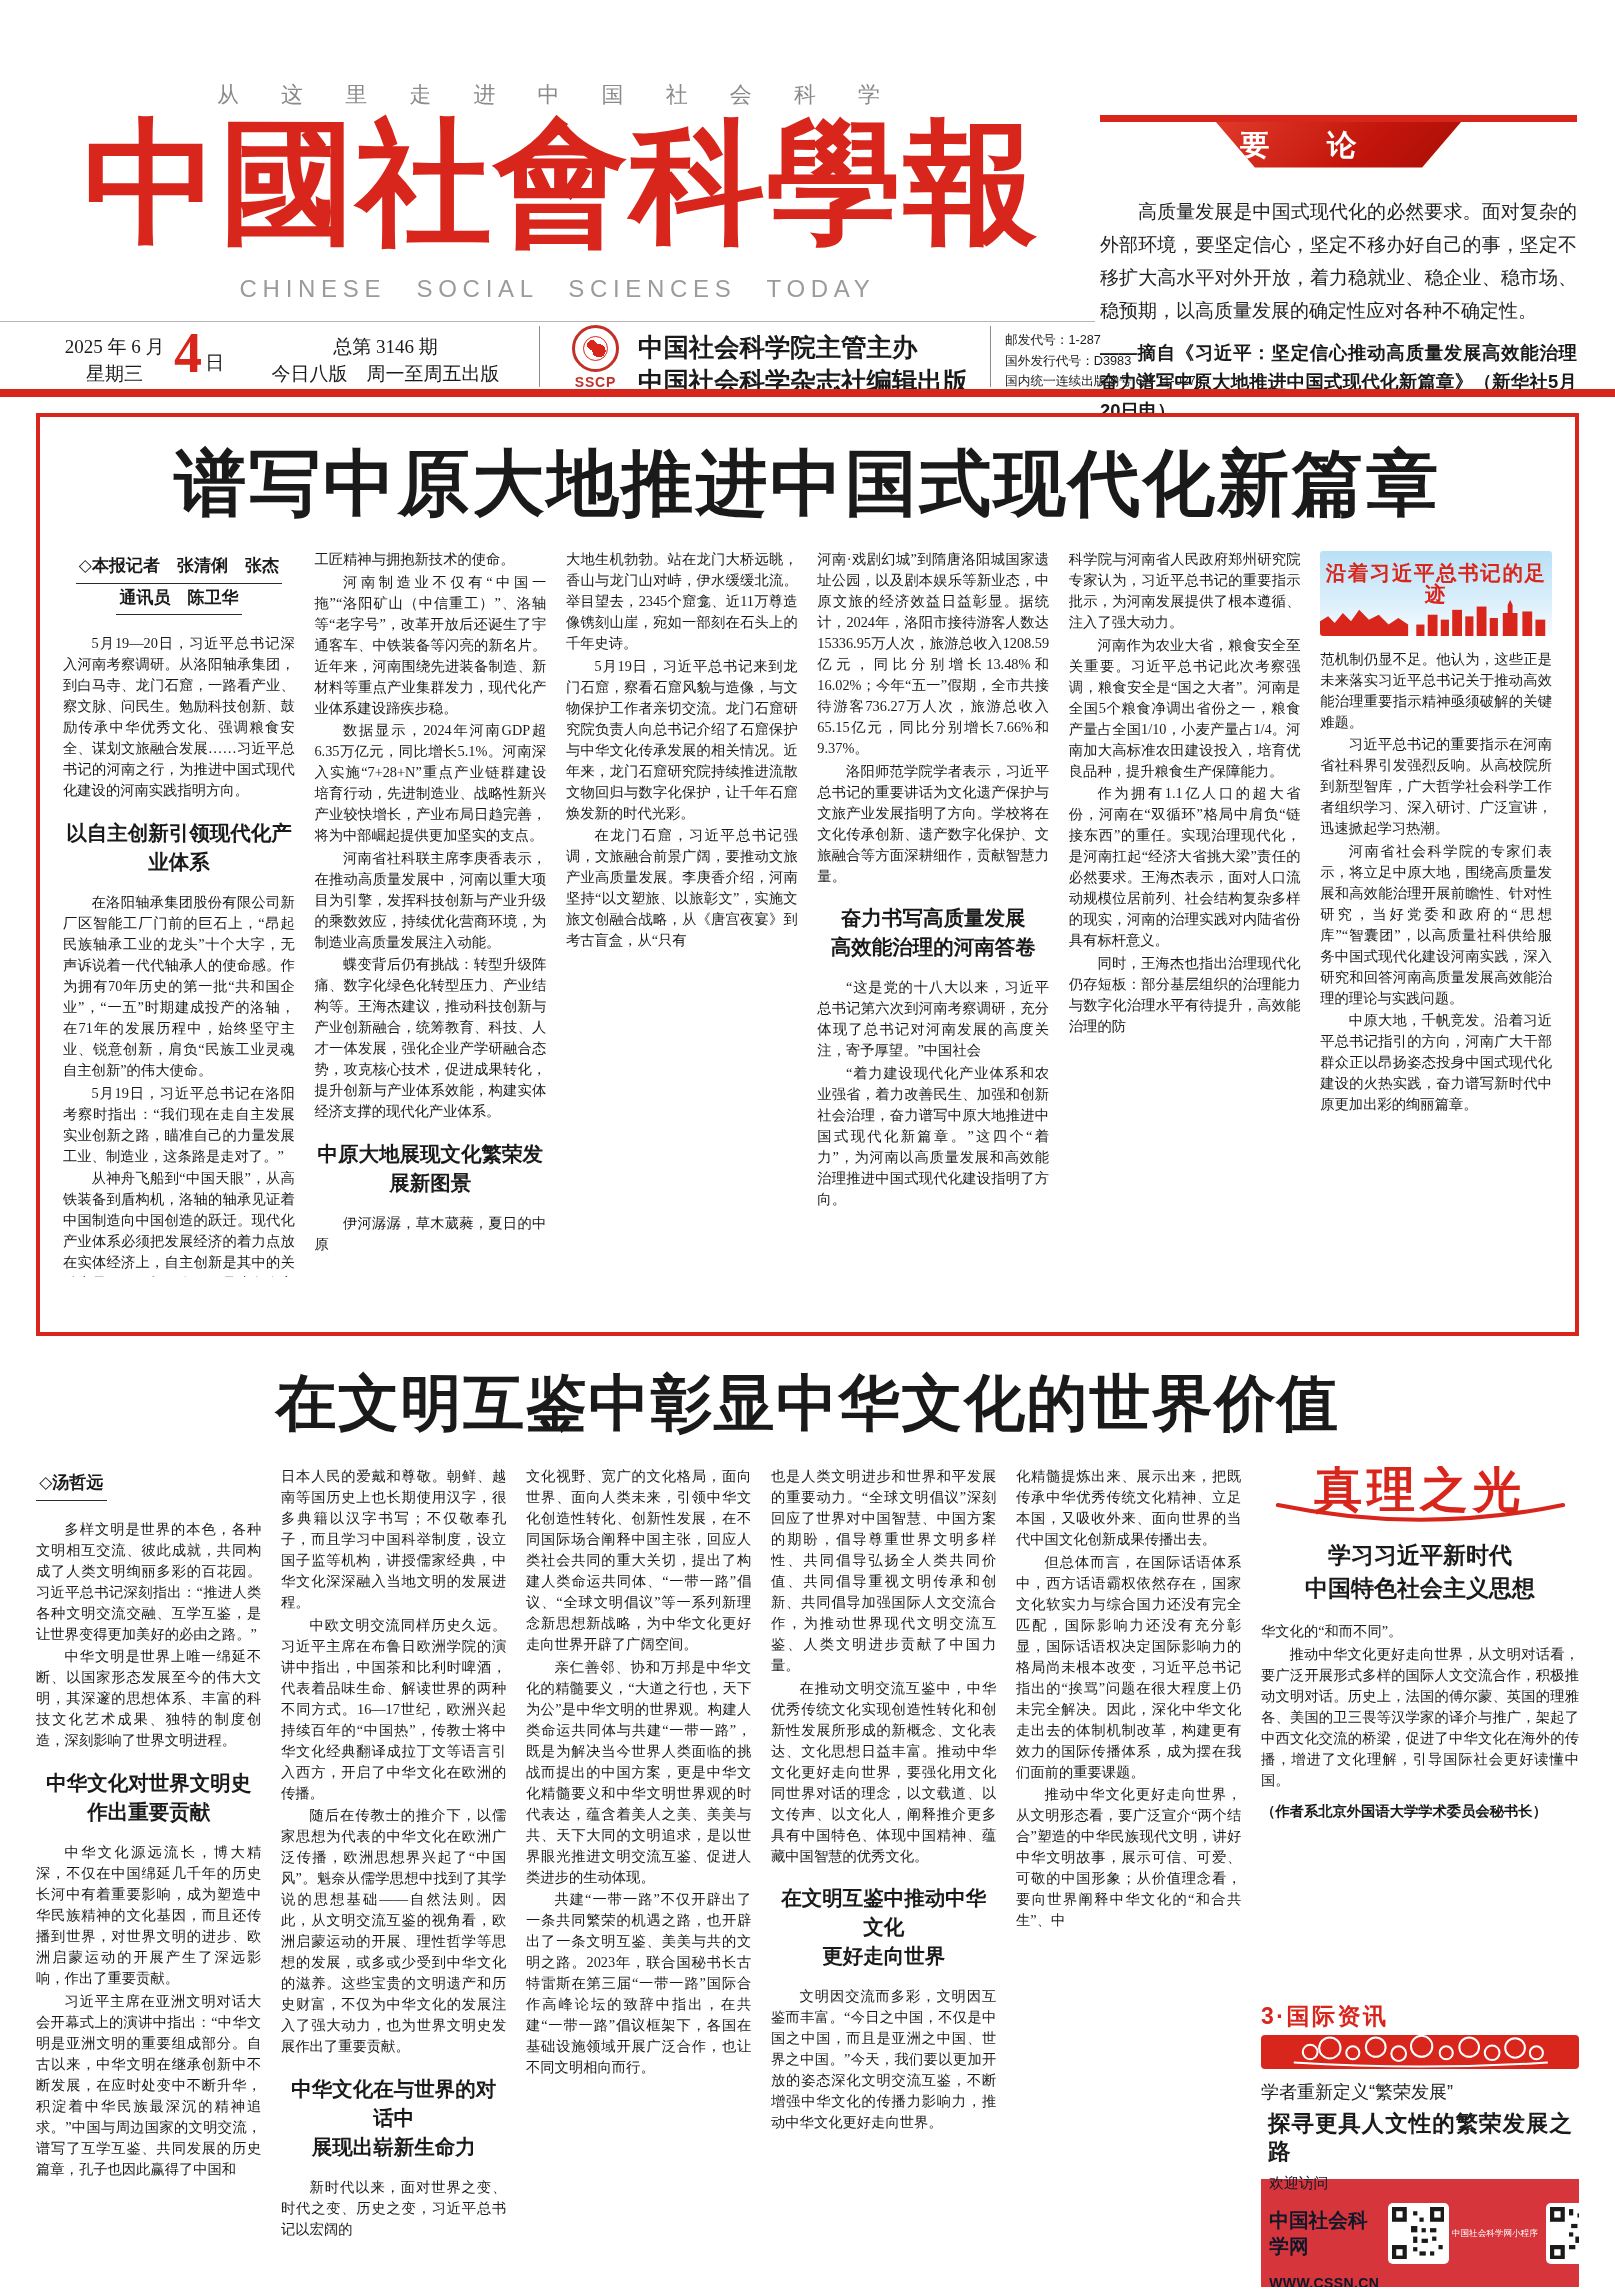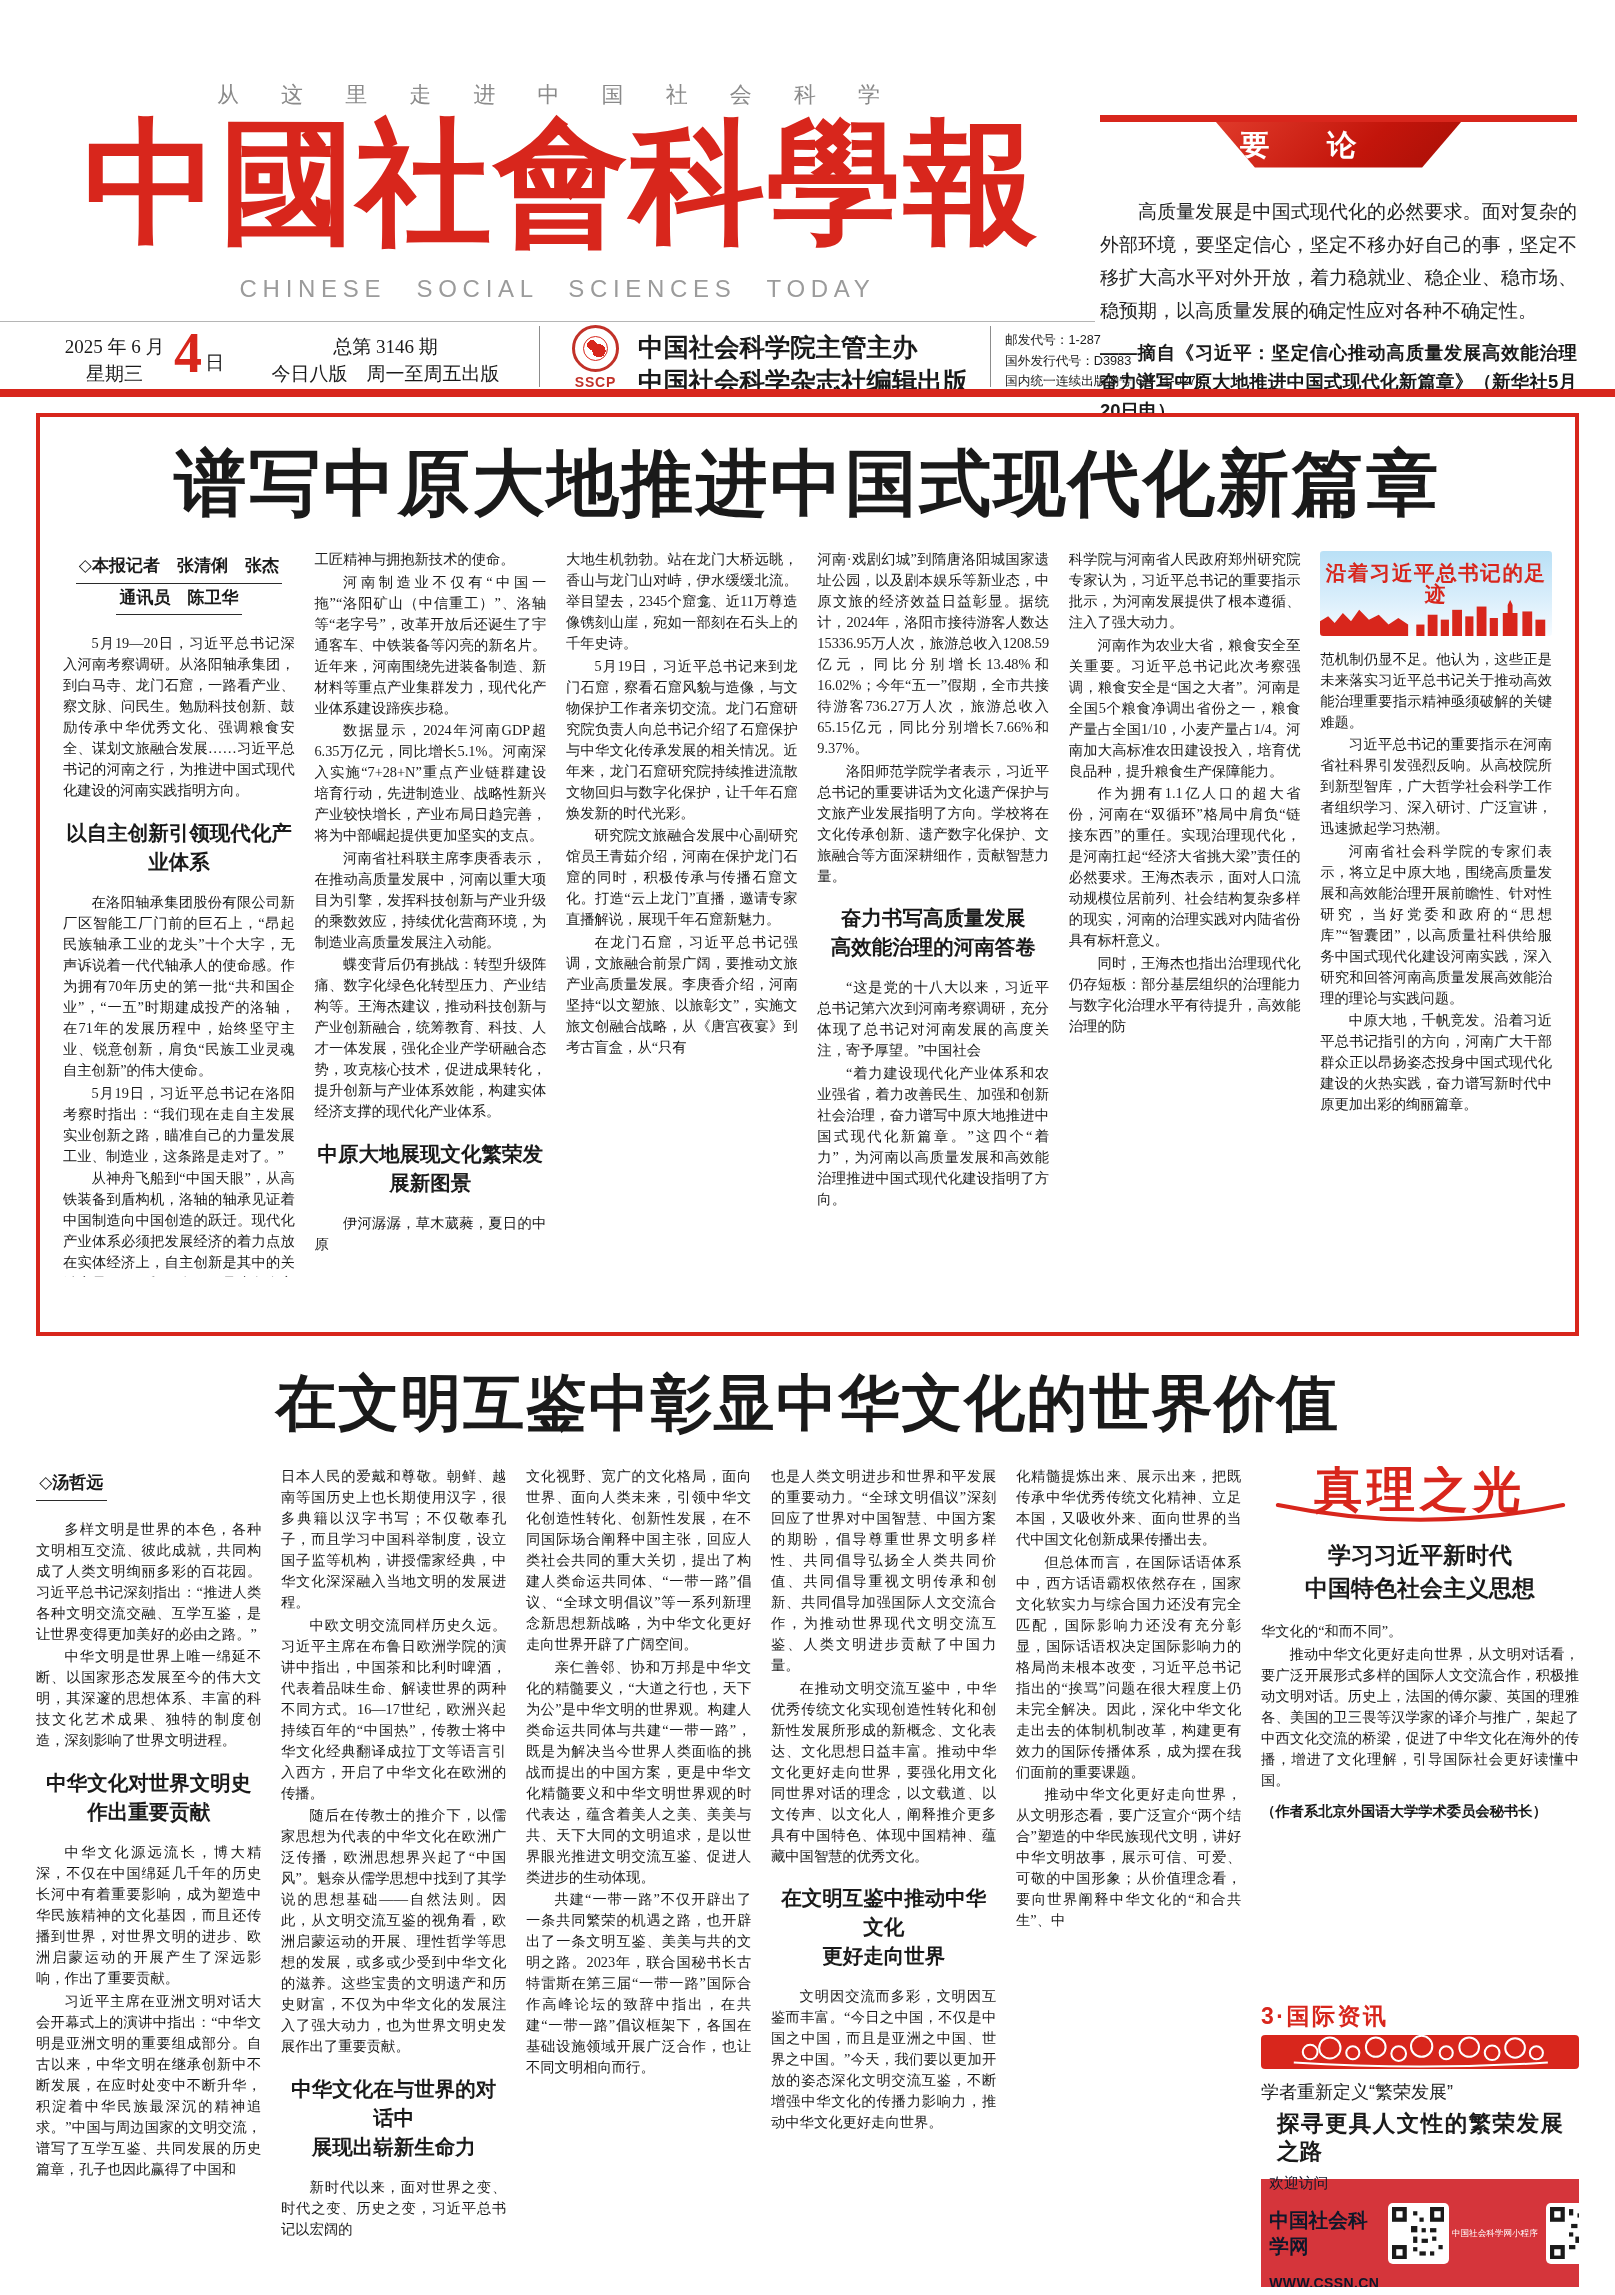--- a/index.html
+++ b/index.html
@@ -96,21 +96,21 @@
   .attribution{font-weight:bold;text-align:justify;font-size:14.3px;line-height:21px;margin-top:8.2px;
       font-family:"Liberation Sans","DejaVu Sans",sans-serif;}
 
   
   .intl-box{margin-top:auto;}
   .intl-label{color:#d8261c;font-weight:900;font-size:23px;letter-spacing:2.5px;margin:6.6px 0 8.2px;
       font-family:"Liberation Sans","DejaVu Sans",sans-serif;}
   .cloud-strip{height:34px;background:#d8261c;border-radius:4.1px;position:relative;overflow:hidden;}
   .intl-kicker{font-size:18px;margin:13px 0 6.6px;color:#222;
       font-family:"Liberation Sans","DejaVu Sans",sans-serif;}
-  .intl-headline{font-size:22.5px;font-weight:900;line-height:1.25;margin:0 16px 13px;
+  .intl-headline{font-size:22.5px;font-weight:900;line-height:1.25;margin:0 7px 13px;
       font-family:"Liberation Sans","DejaVu Sans",sans-serif;}
   .cssn-banner{background:#d5353b;height:108px;display:flex;align-items:center;padding:0 8.2px;gap:8.2px;}
   .cssn-text{color:#0f172a;text-align:left;flex:0 0 84px;line-height:1.3;
       font-family:"Liberation Sans","DejaVu Sans",sans-serif;}
   .cssn-welcome{font-size:14.8px;}
   .cssn-name{font-size:19.7px;font-weight:900;margin:15px 0;}
   .cssn-url{font-size:14px;font-weight:900;letter-spacing:0.4px;}
   .qr-wrap{display:flex;align-items:center;gap:3.3px;flex:1;}
   .qr{background:#fff;width:61px;height:61px;border-radius:4.9px;padding:4.1px;box-sizing:border-box;}
   .qr-caption{color:#fff;font-size:8.6px;white-space:nowrap;
@@ -184,21 +184,20 @@
       <p>数据显示，2024年河南GDP超6.35万亿元，同比增长5.1%。河南深入实施“7+28+N”重点产业链群建设培育行动，先进制造业、战略性新兴产业较快增长，产业布局日趋完善，将为中部崛起提供更加坚实的支点。</p>
       <p>河南省社科联主席李庚香表示，在推动高质量发展中，河南以重大项目为引擎，发挥科技创新与产业升级的乘数效应，持续优化营商环境，为制造业高质量发展注入动能。</p>
       <p>蝶变背后仍有挑战：转型升级阵痛、数字化绿色化转型压力、产业结构等。王海杰建议，推动科技创新与产业创新融合，统筹教育、科技、人才一体发展，强化企业产学研融合态势，攻克核心技术，促进成果转化，提升创新与产业体系效能，构建实体经济支撑的现代化产业体系。</p>
       <div class="subhead">中原大地展现文化繁荣发展新图景</div>
       <p>伊河潺潺，草木葳蕤，夏日的中原</p>
     </div>
 
     <div class="col">
       <p class="cont">大地生机勃勃。站在龙门大桥远眺，香山与龙门山对峙，伊水缓缓北流。举目望去，2345个窟龛、近11万尊造像镌刻山崖，宛如一部刻在石头上的千年史诗。</p>
       <p>5月19日，习近平总书记来到龙门石窟，察看石窟风貌与造像，与文物保护工作者亲切交流。龙门石窟研究院负责人向总书记介绍了石窟保护与中华文化传承发展的相关情况。近年来，龙门石窟研究院持续推进流散文物回归与数字化保护，让千年石窟焕发新的时代光彩。</p>
-      <p>研究院文旅融合发展中心副研究馆员王青茹介绍，河南在保护龙门石窟的同时，积极传承与传播石窟文化。打造“云上龙门”直播，邀请专家直播解说，展现千年石窟新魅力。</p>
       <p>在龙门石窟，习近平总书记强调，文旅融合前景广阔，要推动文旅产业高质量发展。李庚香介绍，河南坚持“以文塑旅、以旅彰文”，实施文旅文创融合战略，从《唐宫夜宴》到考古盲盒，从“只有</p>
     </div>
 
     <div class="col">
       <p class="cont">河南·戏剧幻城”到隋唐洛阳城国家遗址公园，以及剧本娱乐等新业态，中原文旅的经济效益日益彰显。据统计，2024年，洛阳市接待游客人数达15336.95万人次，旅游总收入1208.59亿元，同比分别增长13.48%和16.02%；今年“五一”假期，全市共接待游客736.27万人次，旅游总收入65.15亿元，同比分别增长7.66%和9.37%。</p>
       <p>洛阳师范学院学者表示，习近平总书记的重要讲话为文化遗产保护与文旅产业发展指明了方向。学校将在文化传承创新、遗产数字化保护、文旅融合等方面深耕细作，贡献智慧力量。</p>
       <div class="subhead">奋力书写高质量发展
 高效能治理的河南答卷</div>
       <p>“这是党的十八大以来，习近平总书记第六次到河南考察调研，充分体现了总书记对河南发展的高度关注，寄予厚望。”中国社会</p>
       <p>“着力建设现代化产业体系和农业强省，着力改善民生、加强和创新社会治理，奋力谱写中原大地推进中国式现代化新篇章。”这四个“着力”，为河南以高质量发展和高效能治理推进中国式现代化建设指明了方向。</p>

